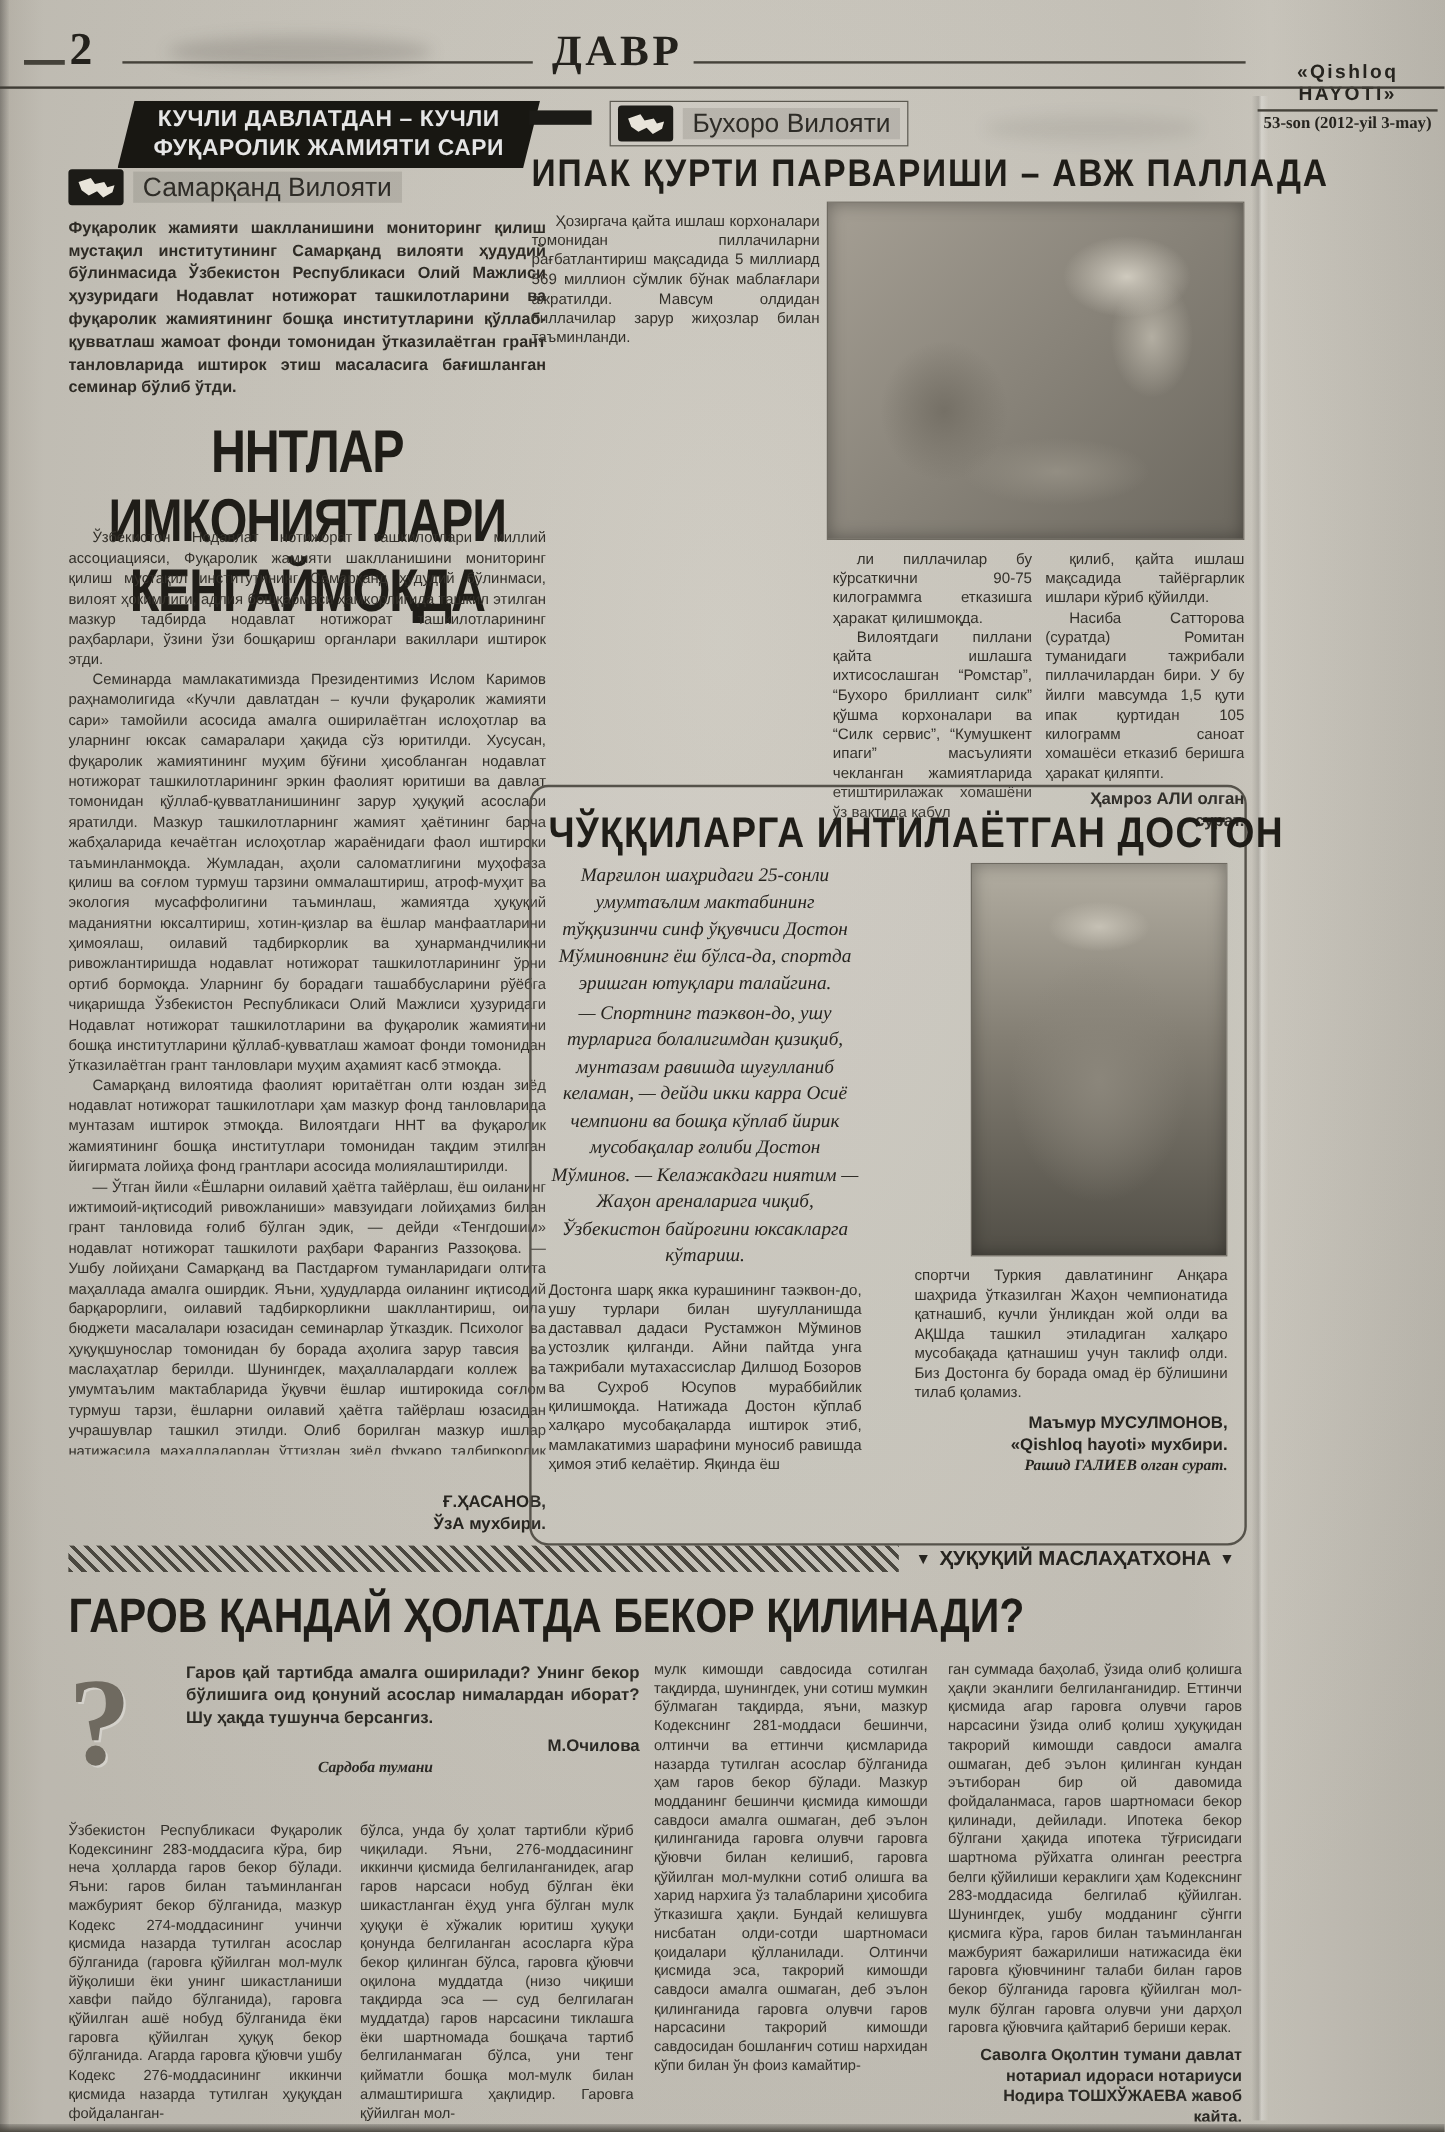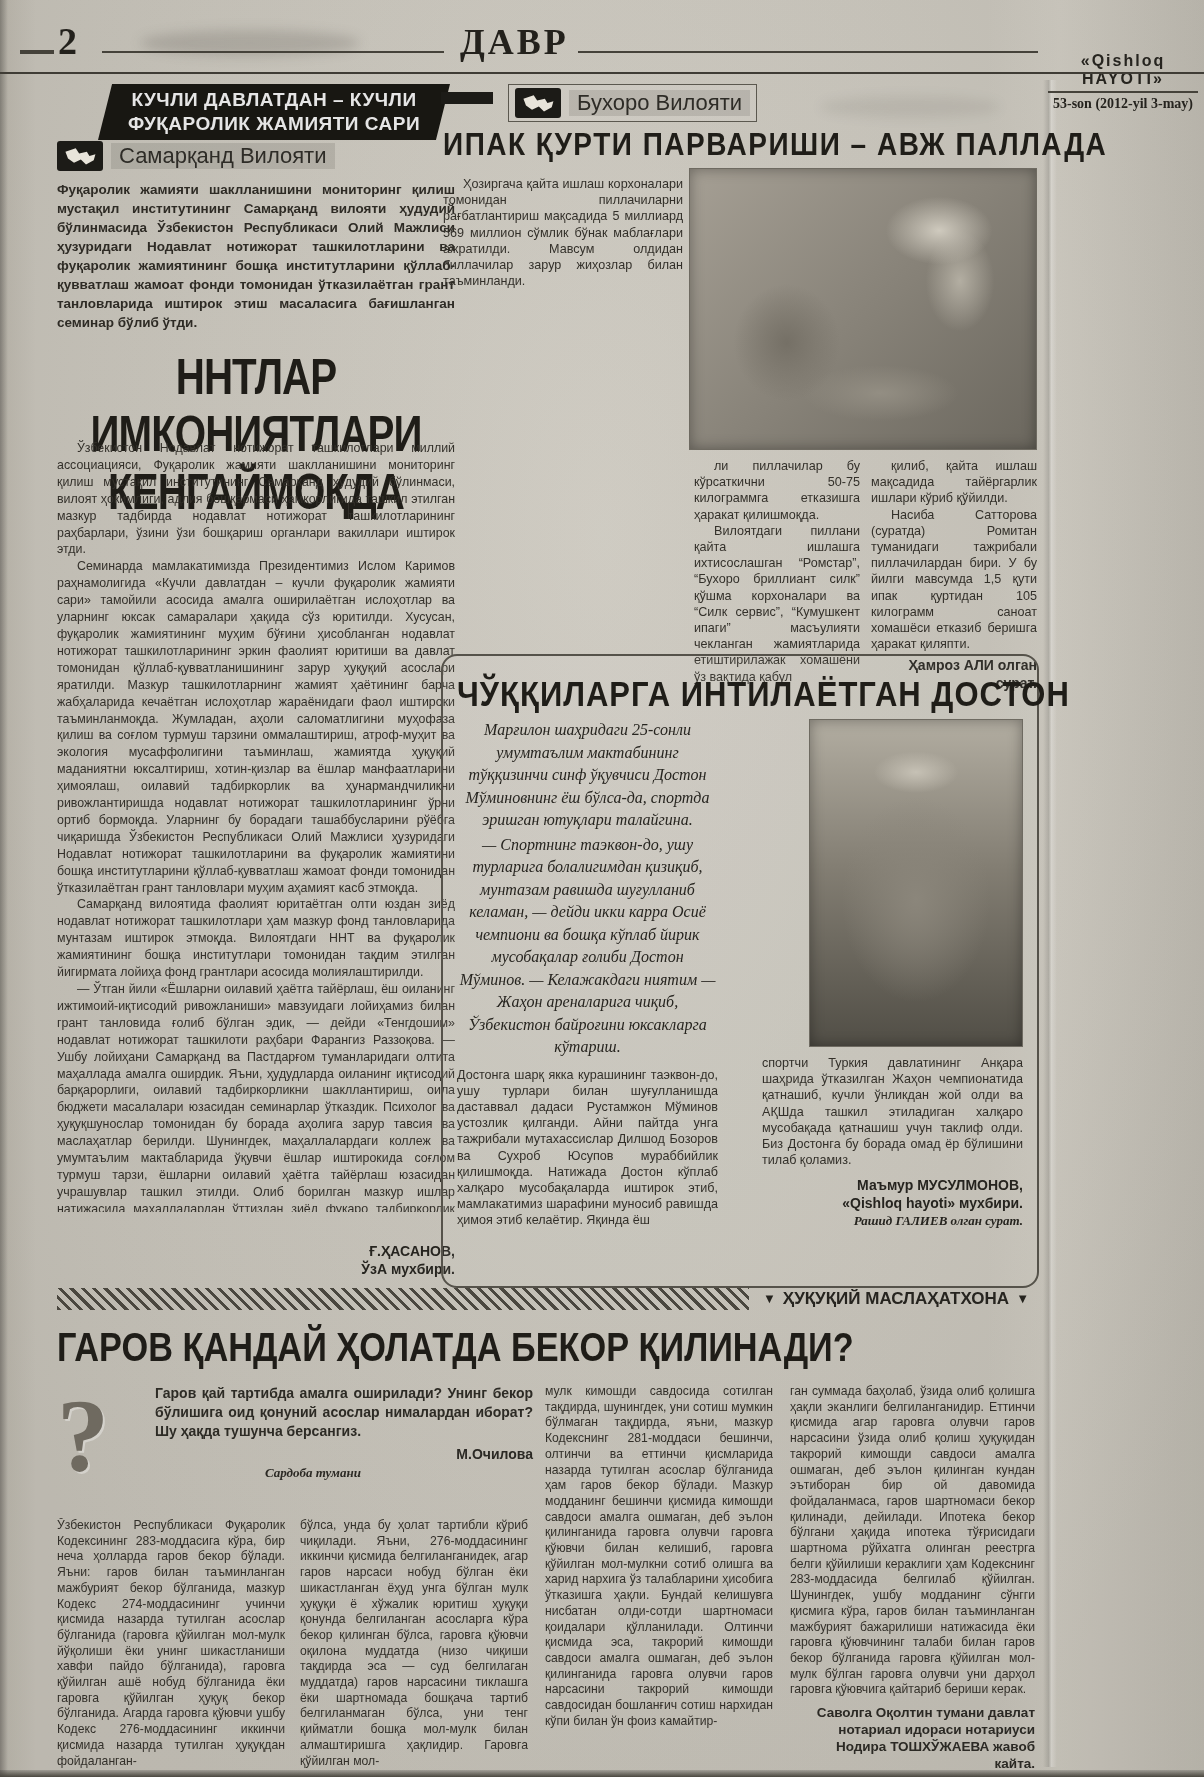--- a/index.html
+++ b/index.html
@@ -148,21 +148,21 @@
   <div class="abs h-big h2l" style="left:443px;top:126px;width:594px;">ИПАК ҚУРТИ ПАРВАРИШИ – АВЖ ПАЛЛАДА</div>
 
   <div class="abs bukgrid" style="left:443px;top:168px;width:594px;height:478px;">
     <div class="photo photo-silk pcell"></div>
     <div class="clip" style="height:478px;">
       <div class="colp" style="margin-top:8px;">
         <p>Ҳозиргача қайта ишлаш корхоналари томонидан пиллачиларни рағбатлантириш мақсадида 5 миллиард 569 миллион сўмлик бўнак маблағлари ажратилди. Мавсум олдидан пиллачилар зарур жиҳозлар билан таъминланди.</p>
       </div>
     </div>
     <div class="colp padtop clip" style="height:478px;">
-      <p>ли пиллачилар бу кўрсаткични 50-75 килограммга етказишга ҳаракат қилишмоқда.</p>
+      <p>ли пиллачилар бу кўрсаткични 90-75 килограммга етказишга ҳаракат қилишмоқда.</p>
       <p>Вилоятдаги пиллани қайта ишлашга ихтисослашган “Ромстар”, “Бухоро бриллиант силк” қўшма корхоналари ва “Силк сервис”, “Кумушкент ипаги” масъулияти чекланган жамиятларида етиштирилажак хомашёни ўз вақтида қабул</p>
     </div>
     <div class="colp padtop clip" style="height:478px;">
       <p>қилиб, қайта ишлаш мақсадида тайёргарлик ишлари кўриб қўйилди.</p>
       <p>Насиба Сатторова (суратда) Ромитан туманидаги тажрибали пиллачилардан бири. У бу йилги мавсумда 1,5 қути ипак қуртидан 105 килограмм саноат хомашёси етказиб беришга ҳаракат қиляпти.</p>
       <div class="sig" style="margin-top:4px;">Ҳамроз АЛИ олган сурат.</div>
     </div>
   </div>
 
   <div class="abs dosbox" style="left:441px;top:654px;width:566px;height:612px;">

